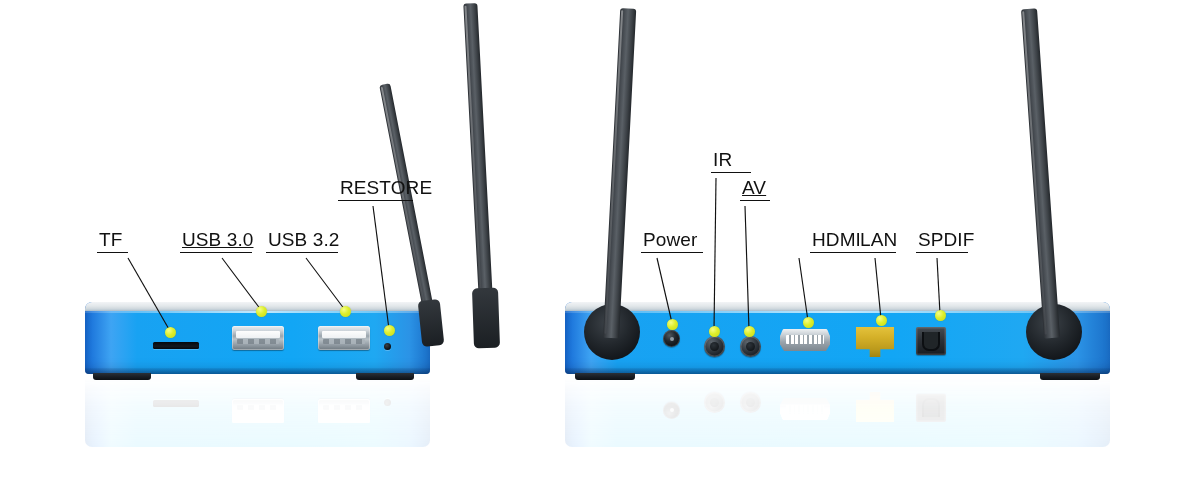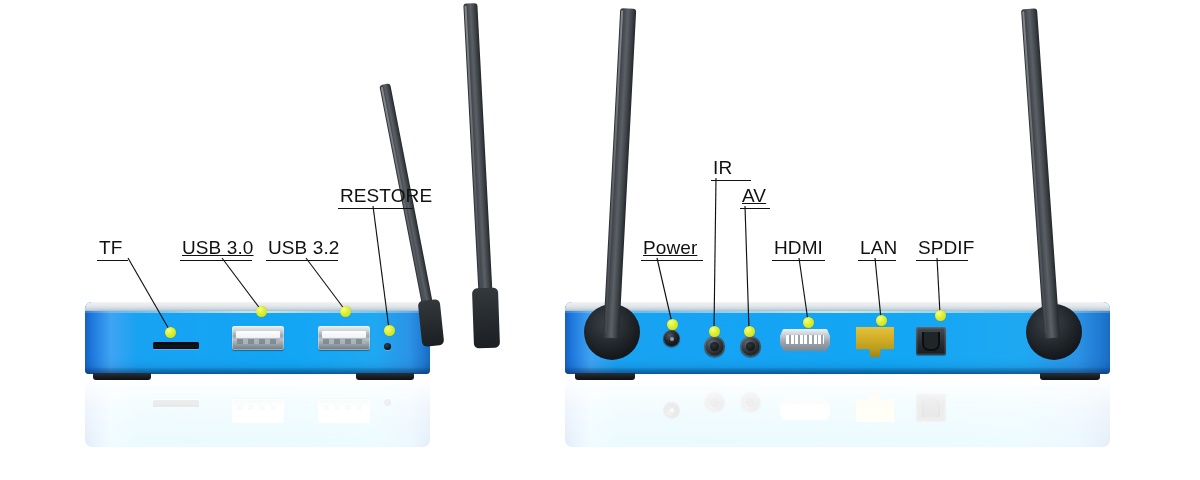--- a/index.html
+++ b/index.html
@@ -6,21 +6,21 @@
   body{
     width:1200px;height:480px;background:#ffffff;
     font-family:"Liberation Sans", sans-serif;
     overflow:hidden;position:relative;
   }
   #stage{position:absolute;left:0;top:0;width:1200px;height:480px;}
 
   
   .label{
     position:absolute;color:#111;font-size:19px;line-height:19px;
-    white-space:nowrap;letter-spacing:.1px;margin-top:8px;
+    white-space:nowrap;letter-spacing:.1px;
   }
   .label .txt{display:block;padding:0 2px 3px 2px;}
   .label .rule{display:block;height:1px;background:#111;width:100%;}
 
   
   #leaders{position:absolute;left:0;top:0;width:1200px;height:480px;pointer-events:none;}
 
   
   .dot{
     position:absolute;width:11px;height:11px;border-radius:50%;
@@ -266,33 +266,33 @@
   </div>
   <div class="label" style="left:266px;top:230px;width:72px;">
     <span class="txt">USB 3.2</span>
     <span class="rule"></span>
   </div>
   <div class="label" style="left:338px;top:178px;width:75px;">
     <span class="txt">RESTORE</span>
     <span class="rule"></span>
   </div>
 
-  <div class="label" style="left:641px;top:230px;width:62px;text-decoration:underline;">
+  <div class="label" style="left:641px;top:230px;width:62px;">
     <span class="txt">Power</span>
     <span class="rule"></span>
   </div>
   <div class="label" style="left:711px;top:150px;width:40px;">
     <span class="txt">IR</span>
     <span class="rule"></span>
   </div>
   <div class="label" style="left:740px;top:178px;width:30px;text-decoration:underline;">
     <span class="txt">AV</span>
     <span class="rule"></span>
   </div>
-  <div class="label" style="left:772px;top:230px;width:53px;">
+  <div class="label" style="left:810px;top:230px;width:53px;">
     <span class="txt">HDMI</span>
     <span class="rule"></span>
   </div>
   <div class="label" style="left:858px;top:230px;width:38px;">
     <span class="txt">LAN</span>
     <span class="rule"></span>
   </div>
   <div class="label" style="left:916px;top:230px;width:52px;">
     <span class="txt">SPDIF</span>
     <span class="rule"></span>

